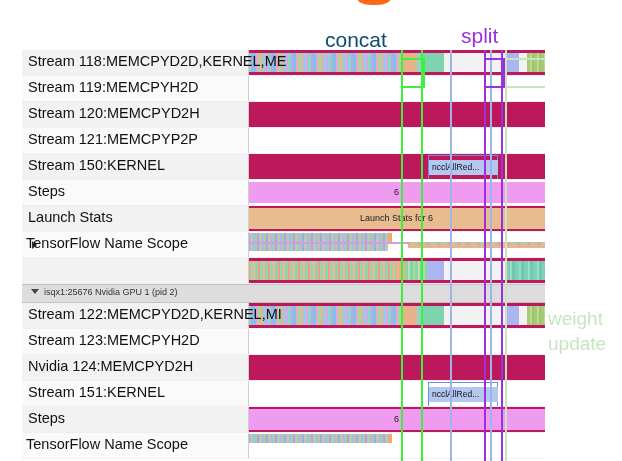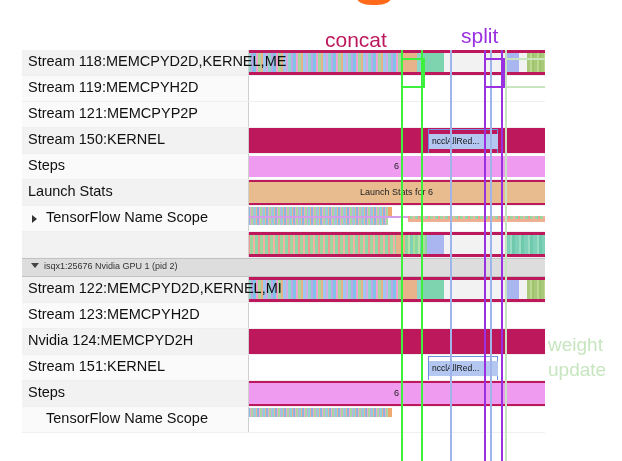--- a/index.html
+++ b/index.html
@@ -7,43 +7,43 @@
     width:622px;height:461px;
     background:#ffffff;
     font-family:"Liberation Sans", sans-serif;
     overflow:hidden;
     position:relative;
   }
   #root{position:relative;width:622px;height:461px;overflow:hidden;}
 
   
   .annot{position:absolute;white-space:nowrap;font-weight:400;}
-  .annot.concat{left:325px;top:28px;font-size:21px;color:#be185d;}
+  .annot.concat{left:325px;top:28px;font-size:21px;color:#0c4a6e;}
   .annot.split{left:461px;top:24px;font-size:21px;color:#9b30e0;}
   .annot.nccl{left:425px;top:108px;font-size:19px;color:#5b7fd4;}
-  .annot.weight{left:548px;top:306px;font-size:19px;color:#c7e6bf;line-height:25px;margin-top:26px;}
+  .annot.weight{left:548px;top:306px;font-size:19px;color:#c7e6bf;line-height:25px;}
   .clip-orange{position:absolute;left:357px;top:-9px;width:34px;height:14px;
       background:#ff6a1a;border-radius:50%/60%;}
 
   
   #panel{position:absolute;left:22px;top:50px;width:523px;height:411px;
       background:#fff;overflow:hidden;}
 
   .grp{height:17px;background:#dddddd;border-top:1px solid #c2c2c2;
       border-bottom:1px solid #c2c2c2;position:relative;}
   .grp .tw{position:absolute;left:9px;top:4px;width:0;height:0;
       border-left:4px solid transparent;border-right:4px solid transparent;
       border-top:5px solid #444;}
   .grp .gl{position:absolute;left:22px;top:2px;font-size:9px;color:#333;}
 
   .row{height:25px;position:relative;border-bottom:1px solid #efefef;}
   .row.alt{background:#be185d;}
   .row .lbl{position:absolute;left:6px;top:3px;font-size:14.5px;color:#111;
       white-space:nowrap;z-index:4;}
-  .row .lbl.ind{left:24px;text-align:right;}
+  .row .lbl.ind{left:4px;text-align:right;}
   .row .arr{position:absolute;left:10px;top:9px;width:0;height:0;
       border-top:4px solid transparent;border-bottom:4px solid transparent;
       border-left:5px solid #333;z-index:4;}
   .row .labelbg{position:absolute;left:0;top:0;width:226px;height:100%;
       background:#fafafa;z-index:3;border-right:1px solid #cfcfcf;}
   .row.alt .labelbg{background:#f2f2f2;}
 
   .track{position:absolute;left:226px;top:0;right:0;height:100%;overflow:hidden;}
   .seg{position:absolute;top:3px;height:19px;}
   .bar{position:absolute;top:2px;height:21px;}
@@ -102,20 +102,25 @@
             <div class="seg" style="left: 258px; width: 13px; top: 3px; height: 19px;;background:#aab6f0"></div>
             <div class="seg" style="left: 271px; width: 8px; top: 3px; height: 19px;;background:#f2f2f2"></div>
             <div class="seg dense-olive" style="left: 279px; width: 41px; top: 3px; height: 19px;"></div>
           </div>
         </div>
         <div class="row">
           <div class="labelbg"></div>
           <div class="lbl">Stream 119:MEMCPYH2D</div>
           <div class="track"></div>
         </div>
+        <div class="row alt">
+          <div class="labelbg"></div>
+          <div class="lbl">Stream 120:MEMCPYD2H</div>
+          <div class="track"></div>
+        </div>
         <div class="row">
           <div class="labelbg"></div>
           <div class="lbl">Stream 121:MEMCPYP2P</div>
           <div class="track"></div>
         </div>
         <div class="row alt">
           <div class="labelbg"></div>
           <div class="lbl">Stream 150:KERNEL</div>
           <div class="track">
             <div class="nccl-box" style="left: 180px; top: 1px; width: 68px; height: 23px;"></div>

